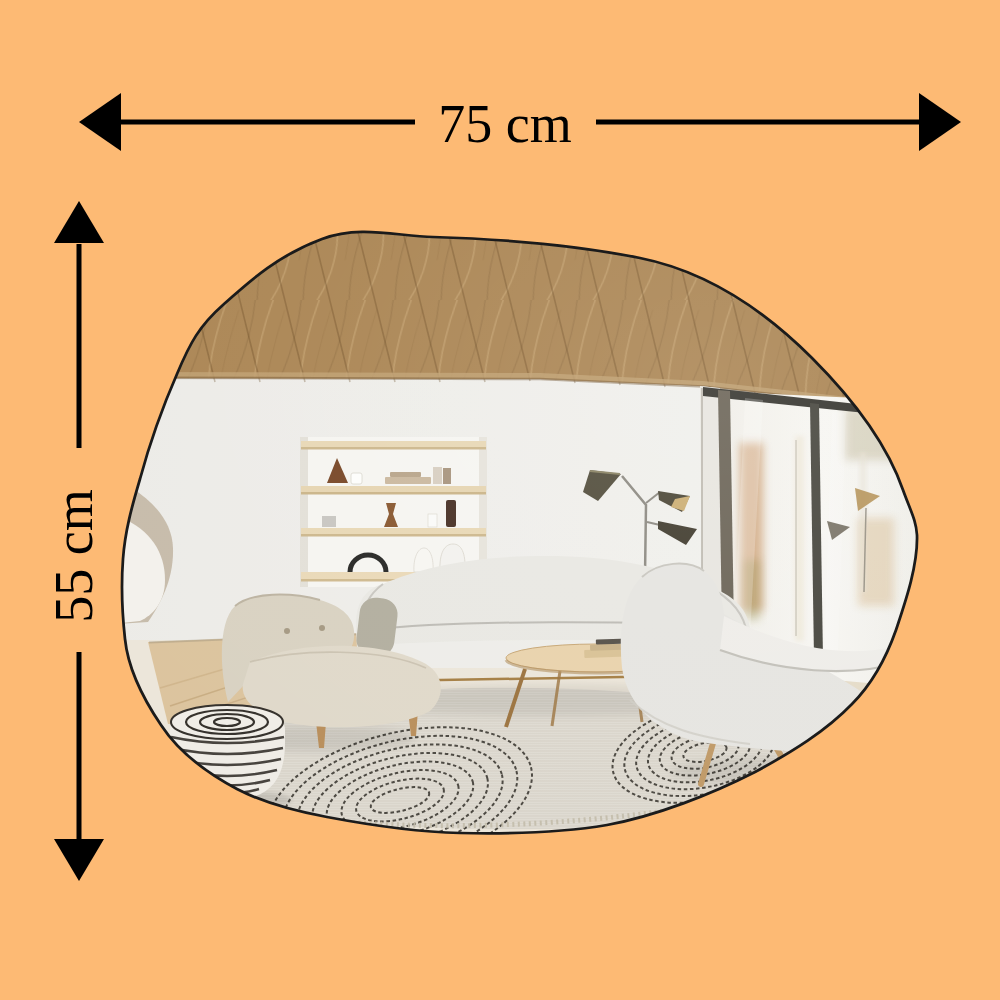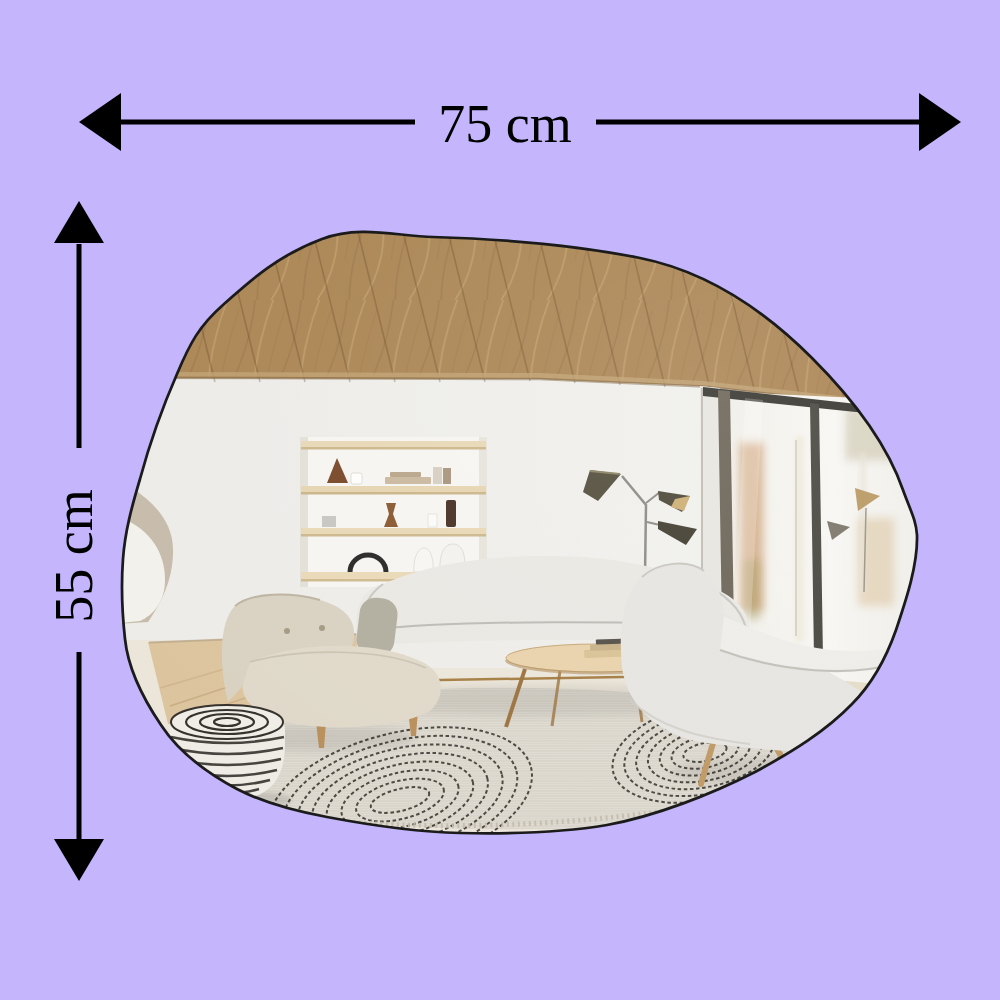--- a/index.html
+++ b/index.html
@@ -1,16 +1,16 @@
 <!DOCTYPE html>
 <html><head>
 <meta charset="utf-8">
 <style>
   html,body{margin:0;padding:0;background:#ffffff;}
-  .stage{position:relative;width:1000px;height:1000px;background:#c4b5fd;overflow:hidden;}
+  .stage{position:relative;width:1000px;height:1000px;background:#fdba74;overflow:hidden;}
   svg{display:block;}
   .dim-label{font-family:"Liberation Serif","DejaVu Serif",serif;font-size:54px;fill:#000;}
 </style>
 </head>
 <body>
 
 <div class="stage">
 <svg width="1000" height="1000" viewBox="0 0 1000 1000">
   <defs>
     <clipPath id="mirrorClip">

